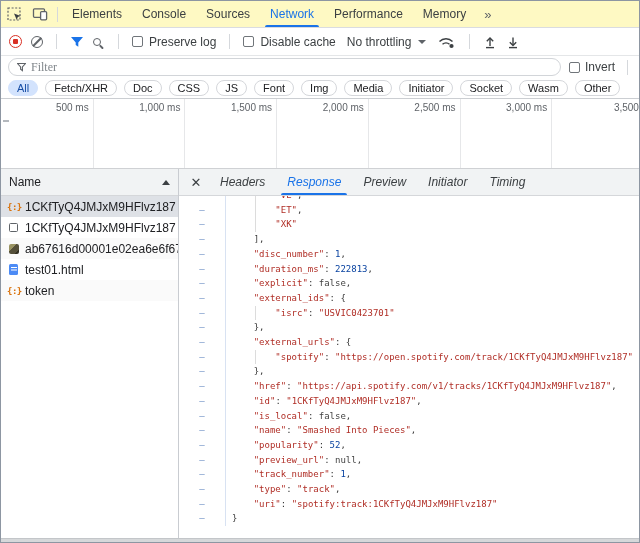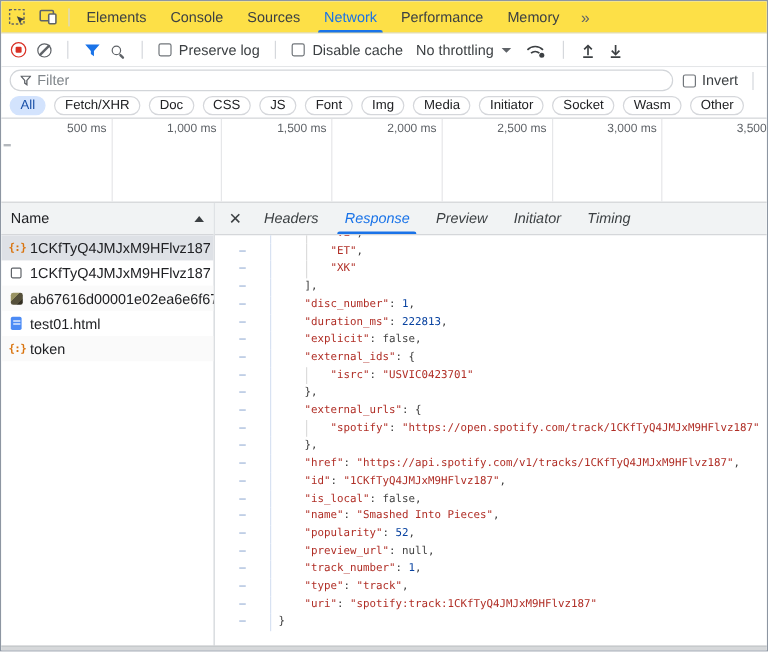--- a/index.html
+++ b/index.html
@@ -3,21 +3,21 @@
 <meta charset="utf-8">
 <style>
   * { margin:0; padding:0; box-sizing:border-box; }
   html,body { background:#e8eaed; }
   body { font-family:"Liberation Sans", sans-serif; -webkit-font-smoothing:antialiased; }
 
   .window { width:640px; height:543px; background:#fff; border:1px solid #8d96a2;
             position:relative; overflow:hidden; display:flex; flex-direction:column; }
 
   
-  .tabbar { height:27px; flex:none; background:#fde047; border-bottom:1px solid #dadce0;
+  .tabbar { height:27px; flex:none; background:#fef9c3; border-bottom:1px solid #dadce0;
             display:flex; align-items:stretch;text-align:center; }
   .tabbar .iconbtn { width:26px; display:flex; align-items:center; justify-content:center; }
   .vdiv { width:1px; height:15px; background:#d5d8dc; align-self:center; margin:0 4px; flex:none; }
   .mtab { padding:0 10px; display:flex; align-items:center; font-size:12px; color:#3c4043;
           position:relative; cursor:default; }
   .mtab.active { color:#1a73e8; }
   .mtab.active::after { content:""; position:absolute; left:5px; right:5px; bottom:0;
           height:2.5px; background:#1a73e8; border-radius:2px 2px 0 0; }
   .more-tabs { display:flex; align-items:center; font-size:13px; color:#5f6368; padding:0 8px; letter-spacing:-1px;}
 
@@ -35,21 +35,21 @@
   .chk { width:11px; height:11px; border:1.4px solid #70757a; border-radius:2px; background:#fff; flex:none; }
   .cb-group { display:flex; align-items:center; gap:6px; font-size:12px; color:#3c4043; }
   .dd { display:flex; align-items:center; gap:7px; font-size:12px; color:#3c4043; padding:0 2px; }
   .caret { width:0; height:0; border-left:4px solid transparent; border-right:4px solid transparent;
            border-top:4.5px solid #5f6368; }
 
   
   .filterrow { height:22px; flex:none; display:flex; align-items:center; padding:0 7px; gap:8px; background:#fff; }
   .filterpill { flex:1; height:18px; border:1px solid #d2d5d9; border-radius:9px; background:#fff;
                 display:flex; align-items:center; padding:0 8px; gap:5px; }
-  .filterpill input { border:none; outline:none; flex:1; font-size:12px; font-family:Liberation Sans, sans-serif;
+  .filterpill input { border:none; outline:none; flex:1; font-size:12px; font-family:Liberation Serif, serif;
                 color:#202124; background:transparent; }
   .filterpill input::placeholder { color:#80868b; }
   .mini-funnel { width:9px; height:9px; flex:none; }
   .invert { display:flex; align-items:center; gap:5px; font-size:12px; color:#3c4043; }
 
   
   .chiprow { height:21px; flex:none; display:flex; align-items:center; gap:7px; padding:0 7px;
              border-bottom:1px solid #cbced2; background:#fff; }
   .chip { height:16px; padding:0 8px; border:1px solid #d5d7db; border-radius:9px; background:#fff;
           font-size:11px; color:#202124; display:flex; align-items:center; cursor:default; }

